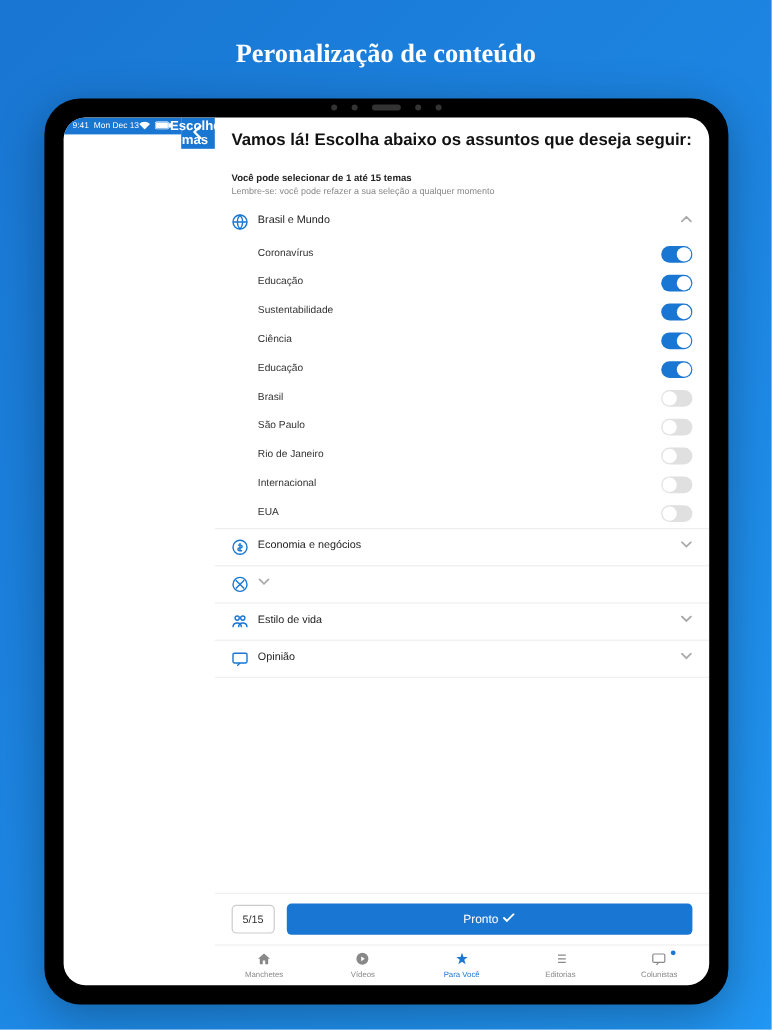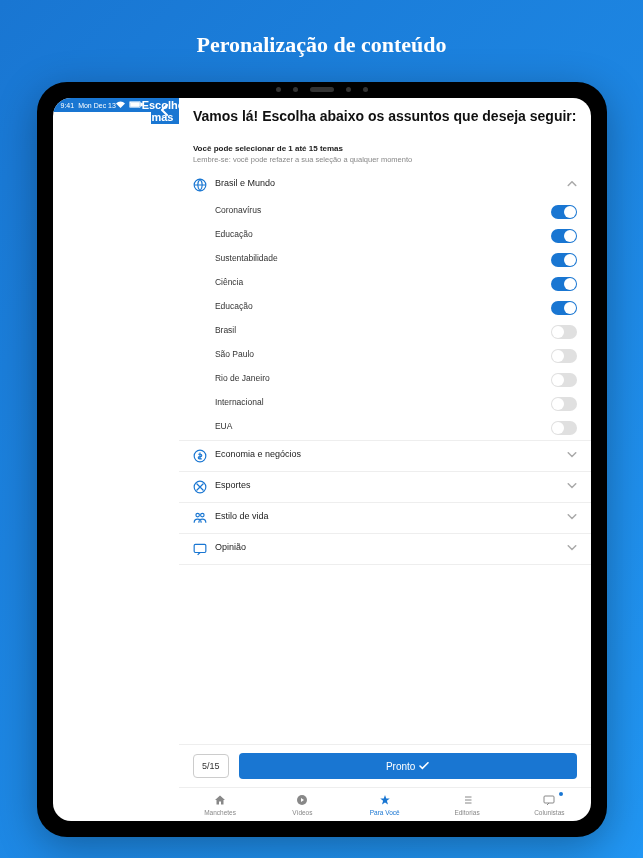--- a/index.html
+++ b/index.html
@@ -331,21 +331,20 @@
             </div>
           </div>
           <div class="category">
             <div class="category-header">
               <span class="cat-icon">
                 <svg viewBox="0 0 24 24" fill="none" stroke="#1976d2" stroke-width="2">
                   <circle cx="12" cy="12" r="10"></circle>
                   <path d="M6 6l12 12M18 6L6 18"></path>
                 </svg>
               </span>
-              <span class="cat-label">Esportes</span>
               <span class="chevron"><svg width="10" height="6" viewBox="0 0 12 8" fill="none" stroke="#aaa" stroke-width="2" stroke-linecap="round">
                   <path d="M1 1l5 5 5-5"></path>
                 </svg></span>
             </div>
           </div>
           <div class="category">
             <div class="category-header">
               <span class="cat-icon">
                 <svg viewBox="0 0 24 24" fill="none" stroke="#1976d2" stroke-width="2">
                   <circle cx="8" cy="7" r="3"></circle>

